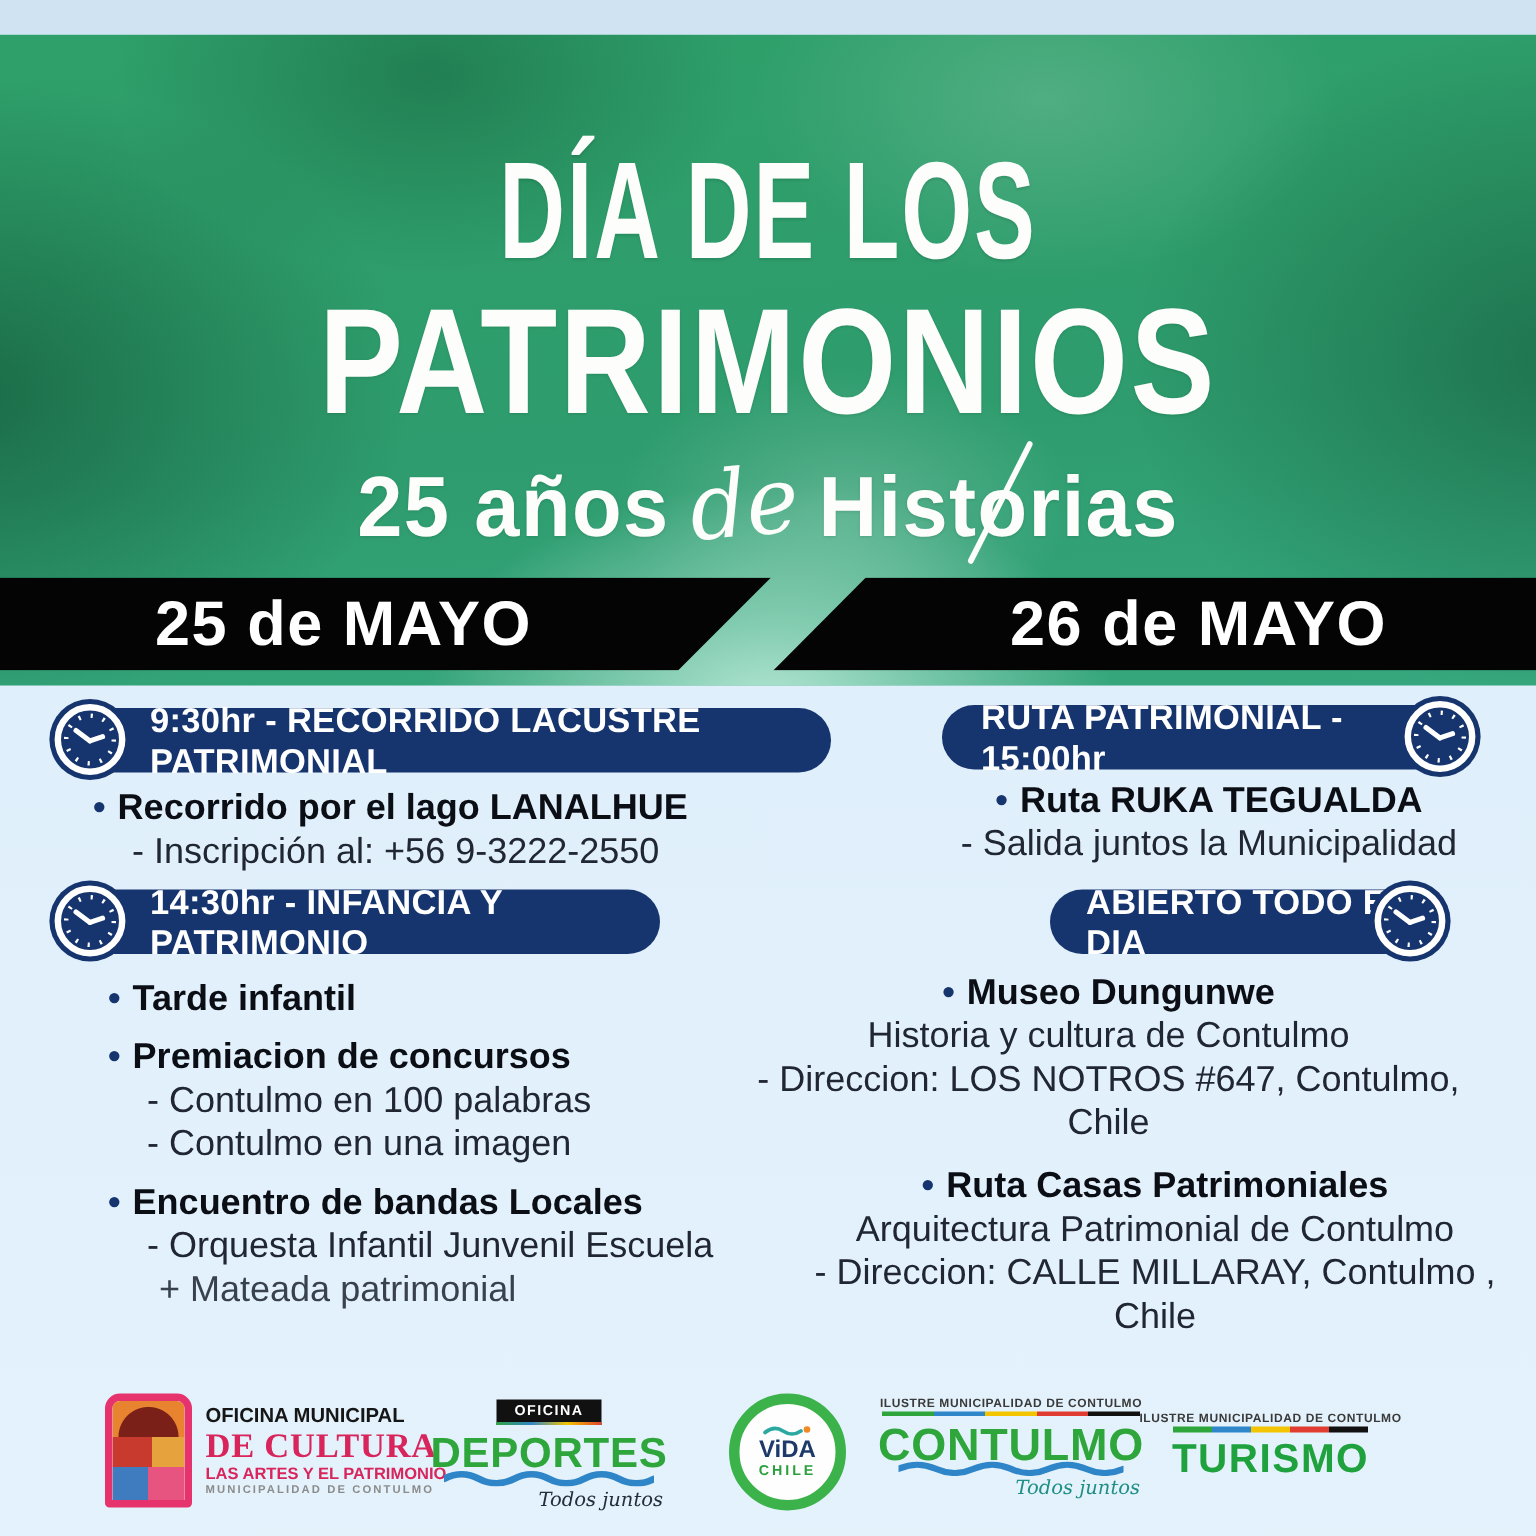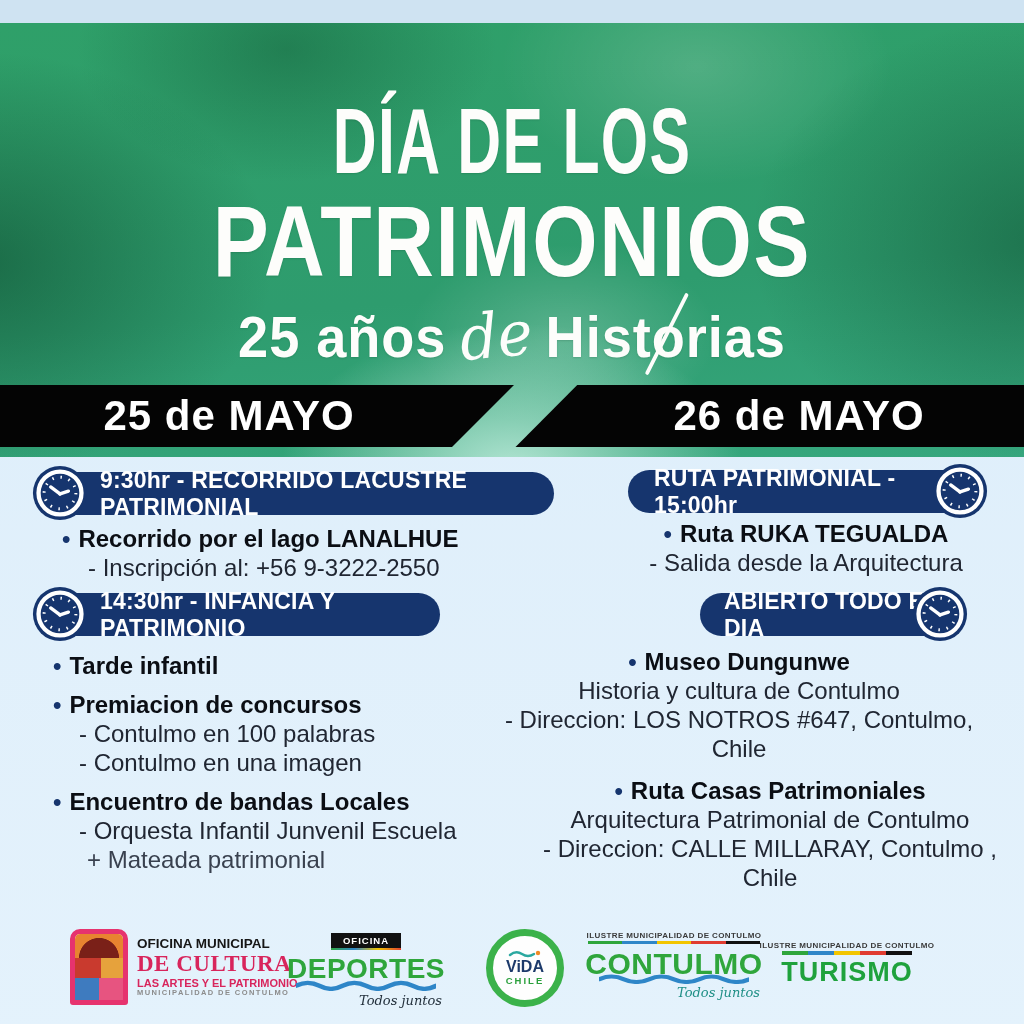--- a/index.html
+++ b/index.html
@@ -66,21 +66,21 @@
   
   .evt{position:absolute;font-size:24px;color:#202632;line-height:29px;}
   .evt p{margin:0;}
   .head{font-weight:800;color:#0B0E14;}
   .dot{color:#16356E;font-weight:800;margin-right:8px;}
   .sub{margin-left:26px !important;}
   .sub2{margin-left:40px !important;}
   .plus{margin-left:34px !important;color:#39414F;}
   .gap{margin-top:10px !important;}
   .blk-l1{left:62px;top:501px;}
-  .blk-l2{left:53px;top:628px;}
+  .blk-l2{left:72px;top:628px;}
   .blk-r1{left:620px;top:496px;width:372px;text-align:center;}
   .blk-r2a{left:488px;top:624px;width:502px;text-align:center;}
   .blk-r2b{left:520px;top:753px;width:500px;text-align:center;}
   
   .logo{position:absolute;display:flex;align-items:center;}
   .lg-cultura{left:70px;top:906px;gap:9px;}
   .cult-icon{
     width:48px;height:66px;border:5px solid #E6336E;border-radius:10px 10px 3px 3px;
     background:#fff;overflow:hidden;display:flex;flex-direction:column;flex-shrink:0;
   }
@@ -212,21 +212,21 @@
     <p class="head gap"><span class="dot">•</span><span>Premiacion de concursos</span></p>
     <p class="sub">- Contulmo en 100 palabras</p>
     <p class="sub">- Contulmo en una imagen</p>
     <p class="head gap"><span class="dot">•</span><span>Encuentro de bandas Locales</span></p>
     <p class="sub">- Orquesta Infantil Junvenil Escuela</p>
     <p class="plus">+ Mateada patrimonial</p>
   </div>
 
   <div class="evt blk-r1">
     <p class="head"><span class="dot">•</span><span>Ruta RUKA TEGUALDA</span></p>
-    <p>- Salida desde la Arquitectura</p>
+    <p>- Salida juntos la Municipalidad</p>
   </div>
 
   <div class="evt blk-r2a">
     <p class="head"><span class="dot">•</span><span>Museo Dungunwe</span></p>
     <p>Historia y cultura de Contulmo</p>
     <p>- Direccion: LOS NOTROS #647, Contulmo, Chile</p>
   </div>
 
   <div class="evt blk-r2b">
     <p class="head"><span class="dot">•</span><span>Ruta Casas Patrimoniales</span></p>

